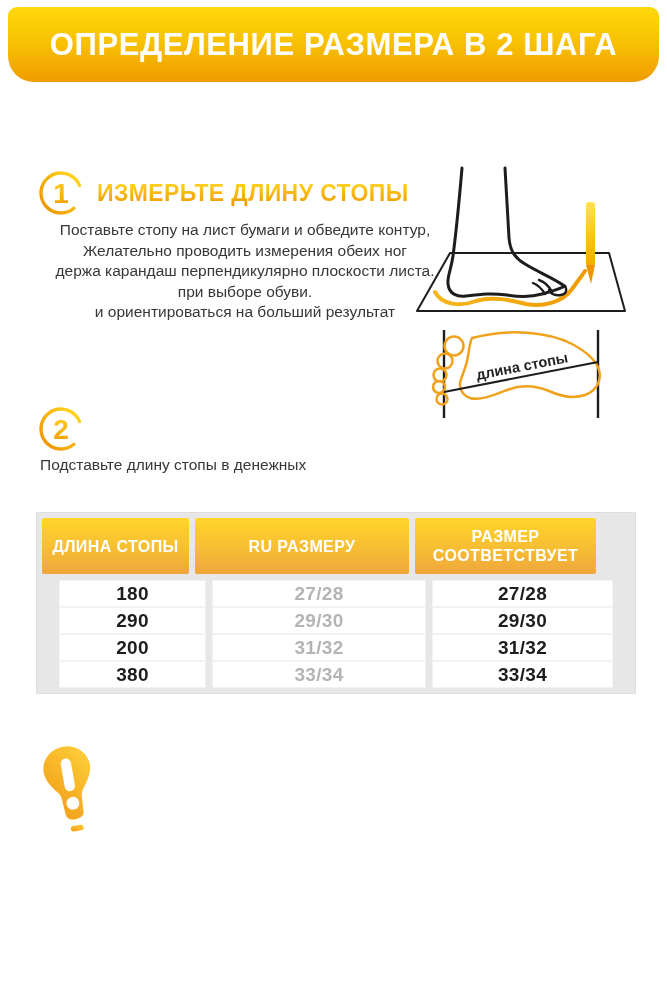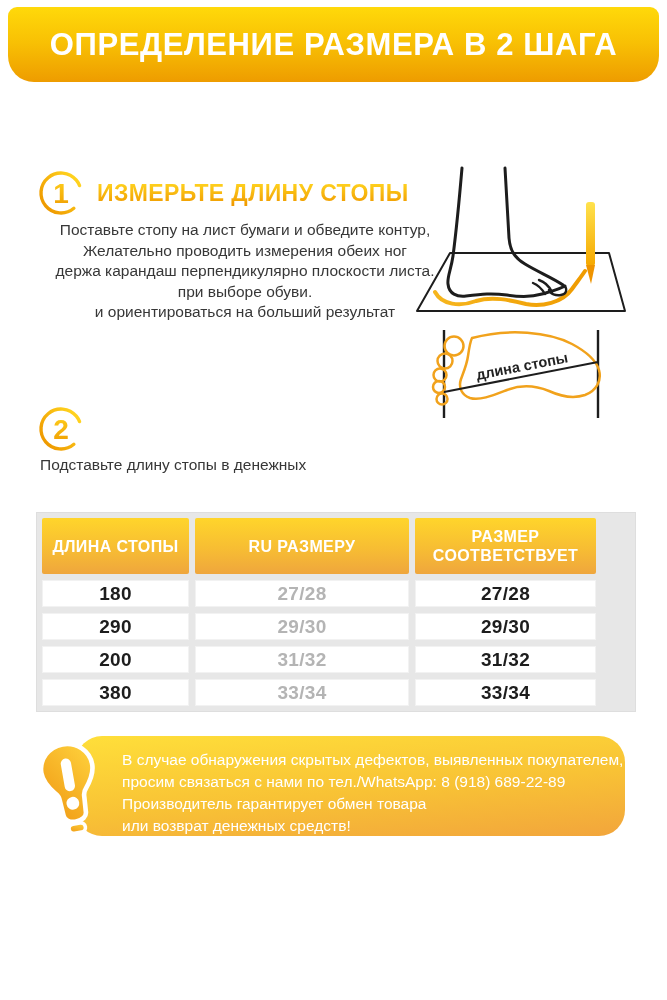--- a/index.html
+++ b/index.html
@@ -167,21 +167,21 @@
         <span></span>
       </div>
       <div class="t-cell c2">
         <span>RU РАЗМЕРУ</span>
       </div>
       <div class="t-cell c3">
         <span>РАЗМЕР</span>
         <span>СООТВЕТСТВУЕТ</span>
       </div>
     </div>
-    <div class="t-body" style="display:flex;flex-direction:column;gap:6px;">
+    <div class="t-body" style="display:flex;flex-direction:column;align-items:center;">
       <div class="t-row">
         <div class="t-cell c1">180</div>
         <div class="t-cell c2 ru">27/28</div>
         <div class="t-cell c3">27/28</div>
       </div>
       <div class="t-row">
         <div class="t-cell c1">290</div>
         <div class="t-cell c2 ru">29/30</div>
         <div class="t-cell c3">29/30</div>
       </div>
@@ -191,26 +191,20 @@
         <div class="t-cell c3">31/32</div>
       </div>
       <div class="t-row">
         <div class="t-cell c1">380</div>
         <div class="t-cell c2 ru">33/34</div>
         <div class="t-cell c3">33/34</div>
       </div>
     </div>
   </div>
 
-  <div class="warning">
-    <div>В случае обнаружения скрытых дефектов, выявленных покупателем,</div>
-    <div>просим связаться с нами по тел./WhatsApp: 8 (918) 689-22-89</div>
-    <div>Производитель гарантирует обмен товара</div>
-    <div>или возврат денежных средств!</div>
-  </div>
 
   <svg class="bulb" viewBox="0 0 64 104">
     <defs>
       <linearGradient id="bg1" x1="0" y1="1" x2="1" y2="0">
         <stop offset="0" stop-color="#ef9612"></stop>
           <stop offset="1" stop-color="#ffd43e"></stop>
       </linearGradient>
     </defs>
     <g transform="rotate(-10 32 52)">
       <path d="M32,10 C46,10 57,21 57,34 C57,43 52,50 47,56 C45,58 44,61 44,64 L43,78 C43,83 38,86 32,86 C26,86 21,83 21,78 L20,64 C20,61 19,58 17,56 C12,50 7,43 7,34 C7,21 18,10 32,10 Z" fill="url(#bg1)" stroke="#ffffff" stroke-width="4.5" stroke-linejoin="round"></path>

